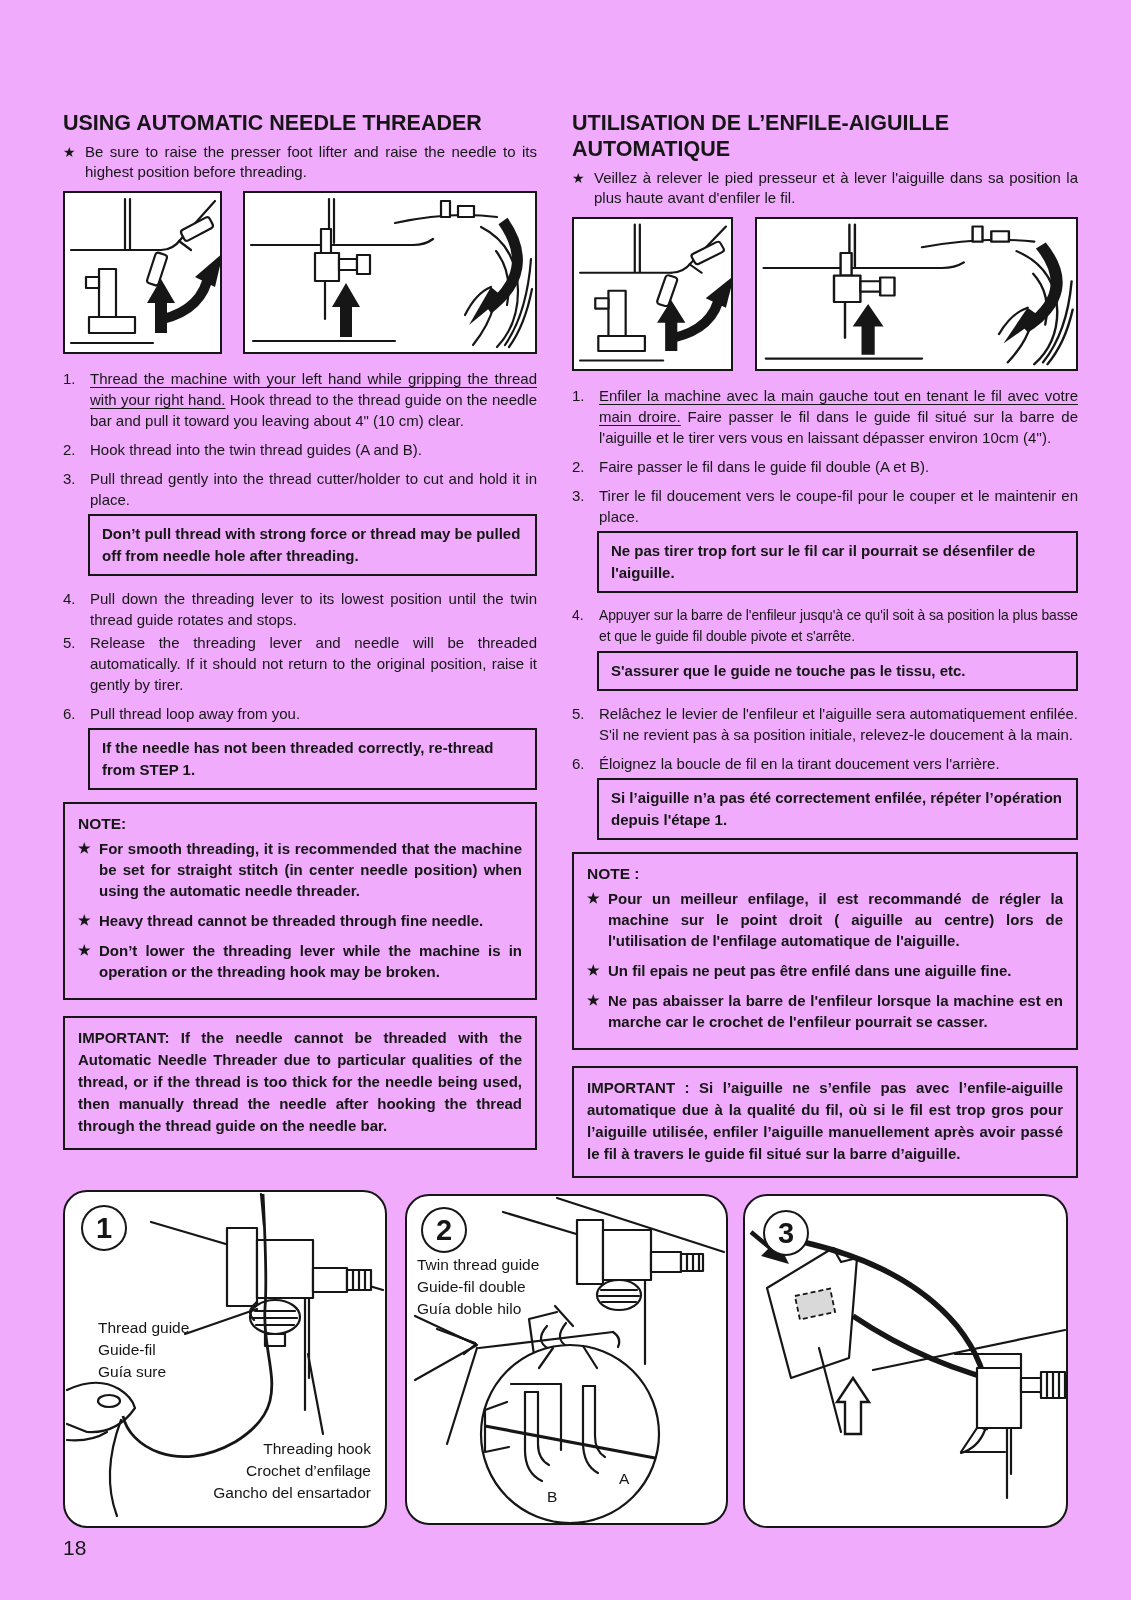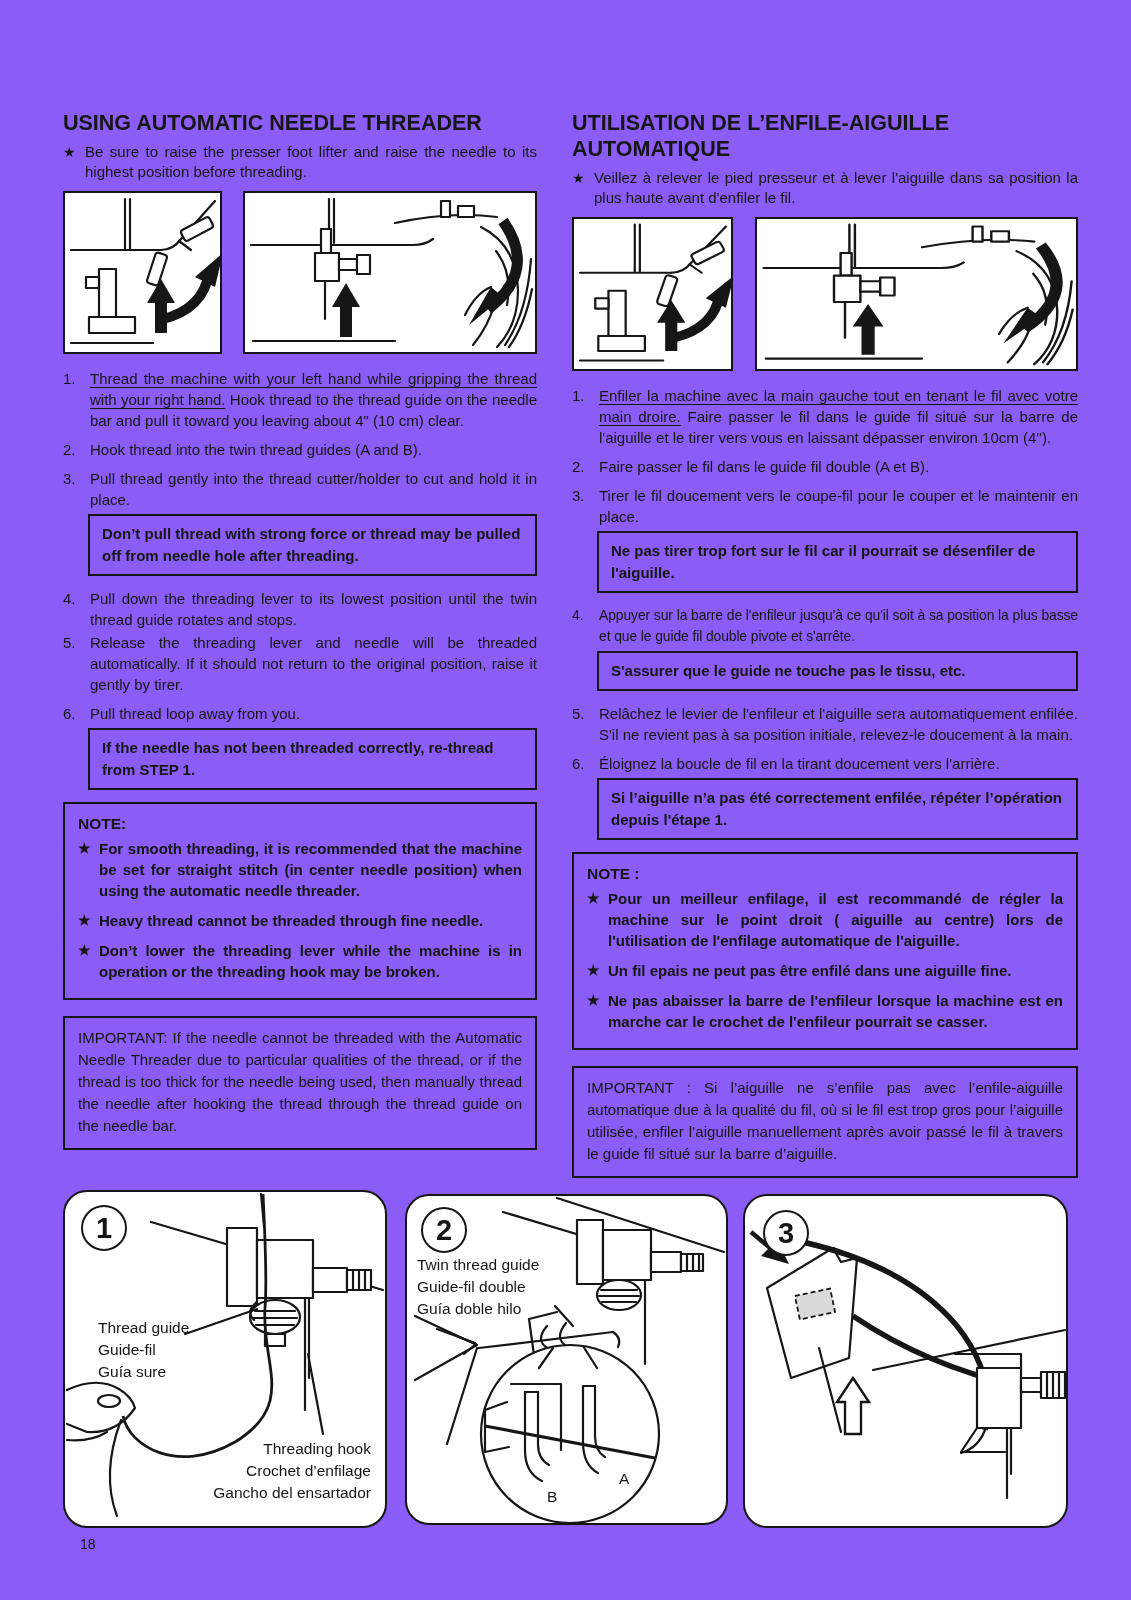--- a/index.html
+++ b/index.html
@@ -1,17 +1,17 @@
 <!DOCTYPE html>
 <html><head>
 <meta charset="utf-8">
 <style>
   html,body{margin:0;padding:0;background:#e8e8e8;}
   .page{
-    position:relative;width:1131px;height:1600px;background:#8b5cf6;
+    position:relative;width:1131px;height:1600px;background:#f0abfc;
     font-family:"Liberation Sans", sans-serif;color:#161616;
     margin:0 auto;overflow:hidden;
   }
   .col{position:absolute;top:110px;}
   .col-en{left:63px;width:474px;}
   .col-fr{left:572px;width:506px;}
   h1.sec{font-size:21.5px;line-height:26px;font-weight:bold;margin:0 0 6px 0;letter-spacing:0;}
   .starline{position:relative;padding-left:22px;font-size:15px;line-height:20px;margin:0 0 9px 0;text-align:justify;}
   .starline .star{position:absolute;left:0;top:0;font-size:14px;}
   .illurow{display:flex;margin:0 0 14px 0;}
@@ -23,30 +23,30 @@
   .step .txt{flex:1;text-align:justify;}
   .u{text-decoration:underline;text-underline-offset:3px;}
   .warnbox{border:2px solid #161616;font-weight:bold;font-size:15px;line-height:22px;
     padding:7px 12px;margin:4px 0 12px 25px;}
   .bigbox{border:2.5px solid #161616;padding:9px 13px 14px;margin:10px 0 16px 0;font-size:15px;line-height:21px;}
   .bigbox .hd{font-weight:bold;font-size:15.5px;margin:0 0 4px 0;}
   .bigbox .nitem{position:relative;padding-left:21px;font-weight:bold;text-align:justify;margin:0 0 9px 0;}
   .bigbox .nitem:last-child{margin-bottom:2px;}
   .bigbox .nitem .star{position:absolute;left:0;top:0;font-size:14px;}
   .impbox{border:2.5px solid #161616;padding:9px 13px 11px;margin:0 0 0 0;
-    font-weight:normal;font-size:15px;line-height:22px;text-align:justify;}
+    font-weight:bold;font-size:15px;line-height:22px;text-align:justify;}
   .cond{font-size:13.9px;letter-spacing:-0.1px;}
   .figrow{position:absolute;left:63px;top:1190px;width:1005px;height:345px;}
   .figbox{position:absolute;border:2.5px solid #161616;border-radius:24px;background:#fff;box-sizing:border-box;}
   .figbox svg{position:absolute;left:0;top:0;}
   .fignum{position:absolute;width:42px;height:42px;border:2.5px solid #161616;border-radius:50%;
     font-size:29px;font-weight:bold;text-align:center;line-height:42px;background:#fff;z-index:3;}
   .figlabel{position:absolute;font-size:15.5px;line-height:22px;z-index:3;background:transparent;}
   .figlabel.right{text-align:right;}
-  .pagenum{position:absolute;left:80px;top:1536px;font-size:14px;}
+  .pagenum{position:absolute;left:63px;top:1536px;font-size:21px;}
   svg .ln{stroke:#161616;stroke-width:2.2;fill:none;stroke-linecap:round;stroke-linejoin:round;}
   svg .fillb{fill:#161616;stroke:none;}
   svg .wh{fill:#ffffff;}
 </style>
 </head>
 <body>
 
 <div class="page">
 
   <div class="col col-en">

